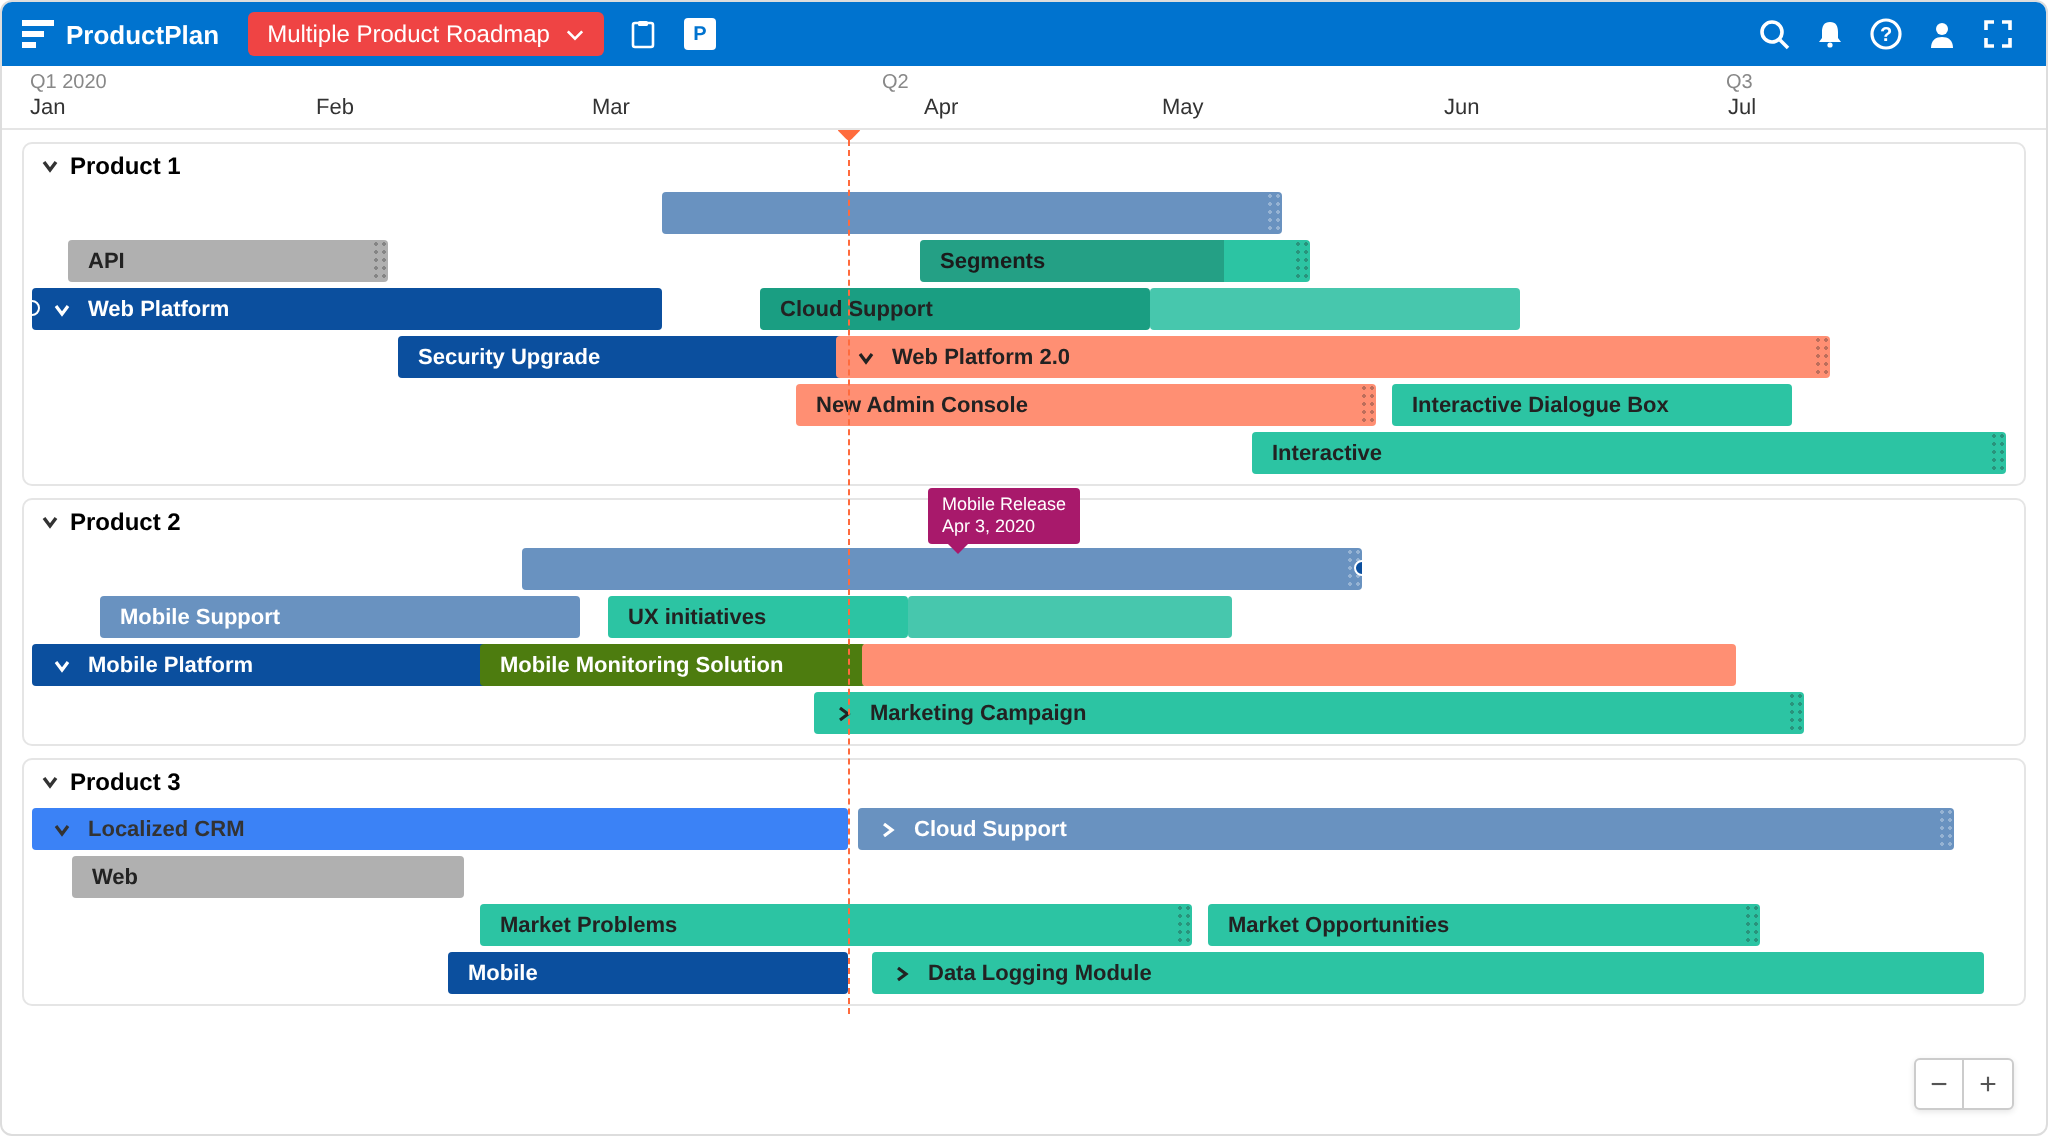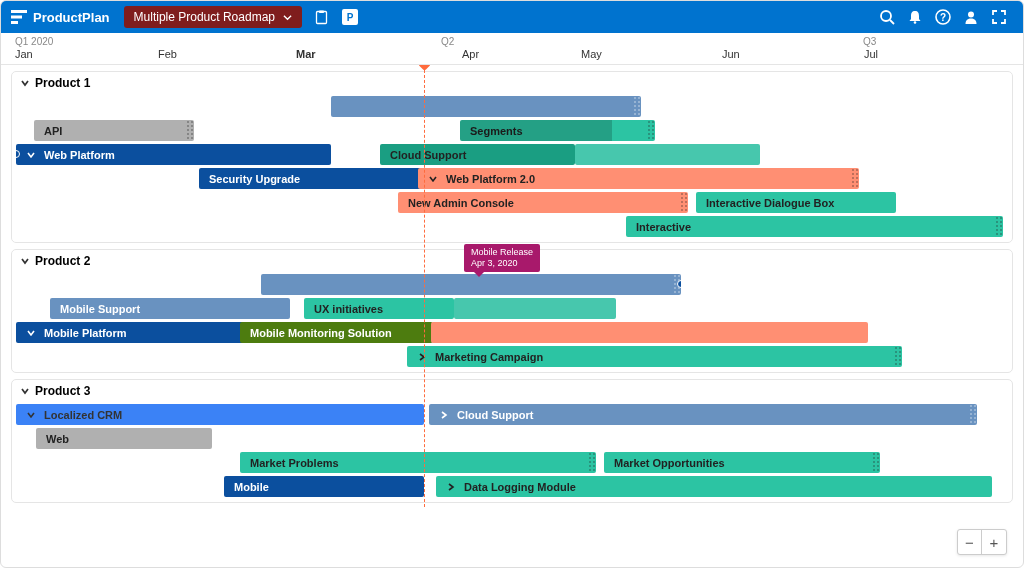--- a/index.html
+++ b/index.html
@@ -3,21 +3,21 @@
 <meta charset="utf-8">
 <style>
   * { box-sizing: border-box; margin: 0; padding: 0; }
   body { font-family: -apple-system, BlinkMacSystemFont, "Segoe UI", Arial, sans-serif; font-size: 12px; background: #fff; }
   .app { width: 1024px; height: 568px; display: flex; flex-direction: column; border: 1px solid #ddd; border-radius: 6px; overflow: hidden; }
   
   
   .header { background: #0073cf; height: 32px; display: flex; align-items: center; padding: 0 10px; color: #fff; }
   .logo { display: flex; align-items: center; gap: 6px; font-weight: 600; font-size: 13px; }
   .logo-icon { width: 16px; height: 14px; }
-  .roadmap-select { background: #7f1d1d; border-radius: 3px; padding: 4px 10px; margin-left: 14px; display: flex; align-items: center; gap: 8px; font-size: 12px; cursor: pointer; }
+  .roadmap-select { background: #ef4444; border-radius: 3px; padding: 4px 10px; margin-left: 14px; display: flex; align-items: center; gap: 8px; font-size: 12px; cursor: pointer; }
   .hdr-btn { width: 20px; height: 20px; margin-left: 10px; display: flex; align-items: center; justify-content: center; cursor: pointer; font-size: 12px; }
   .hdr-spacer { flex: 1; }
   .hdr-icon { width: 28px; height: 28px; display: flex; align-items: center; justify-content: center; cursor: pointer; }
   .hdr-icon svg { width: 16px; height: 16px; fill: #fff; }
 
   
   .timeline-hdr { position: relative; height: 32px; border-bottom: 1px solid #e5e5e5; font-size: 11px; color: #444; }
   .q-label { position: absolute; top: 3px; font-size: 10px; color: #888; }
   .m-label { position: absolute; bottom: 4px; font-size: 11px; color: #333; }
 
@@ -120,21 +120,21 @@
         </svg>
       </div>
   </div>
 
   <div class="timeline-hdr" id="timeline-hdr">
       <div class="q-label" style="left: 14px;">Q1 2020</div>
       <div class="q-label" style="left: 440px;">Q2</div>
       <div class="q-label" style="left: 862px;">Q3</div>
       <div class="m-label" style="left: 14px;">Jan</div>
       <div class="m-label" style="left: 157px;">Feb</div>
-      <div class="m-label" style="left: 295px; font-weight: bold;">Mar</div>
+      <div class="m-label" style="left: 295px;">Mar</div>
       <div class="m-label" style="left: 461px;">Apr</div>
       <div class="m-label" style="left: 580px;">May</div>
       <div class="m-label" style="left: 721px;">Jun</div>
       <div class="m-label" style="left: 863px;">Jul</div>
     </div>
 
   <div class="body">
     <div class="today-line">
         <div class="today-handle"></div>
       </div>
@@ -176,21 +176,21 @@
             </div>
             <div class="row">
               <div class="bar c-teal-dark c-black-text" style="left: 368px; width: 195px;">
                 <span>Cloud Support</span>
               </div>
               <div class="bar c-teal2" style="left: 563px; width: 185px;">
                 <span></span>
               </div>
             </div>
             <div class="row">
-              <div class="bar c-salmon c-black-text" style="left: 406px; width: 441px;">
+              <div class="bar c-salmon c-black-text" style="left: 406px; width: 497px;">
                 <svg class="chev" viewBox="0 0 10 10">
                   <path d="M2 3 L5 7 L8 3" stroke="currentColor" stroke-width="1.6" fill="none"></path>
                 </svg>
                 <span>Web Platform 2.0</span>
                 <span class="tail-grip"></span>
               </div>
             </div>
             <div class="row">
               <div class="bar c-salmon c-black-text" style="left: 386px; width: 290px;">
                 <span>New Admin Console</span>
@@ -280,21 +280,21 @@
               </div>
               <div class="bar c-steel" style="left: 417px; width: 548px;">
                 <svg class="chev" viewBox="0 0 10 10">
                   <path d="M3 2 L7 5 L3 8" stroke="currentColor" stroke-width="1.6" fill="none"></path>
                 </svg>
                 <span>Cloud Support</span>
                 <span class="tail-grip"></span>
               </div>
             </div>
             <div class="row">
-              <div class="bar c-gray c-black-text" style="left: 24px; width: 176px;">
+              <div class="bar c-gray c-black-text" style="left: 24px; width: 196px;">
                 <span>Web</span>
               </div>
               <div class="bar c-navy" style="left: 212px; width: 200px;">
                 <span>Mobile</span>
               </div>
             </div>
             <div class="row">
               <div class="bar c-teal c-black-text" style="left: 228px; width: 356px;">
                 <span>Market Problems</span>
                 <span class="tail-grip"></span>

